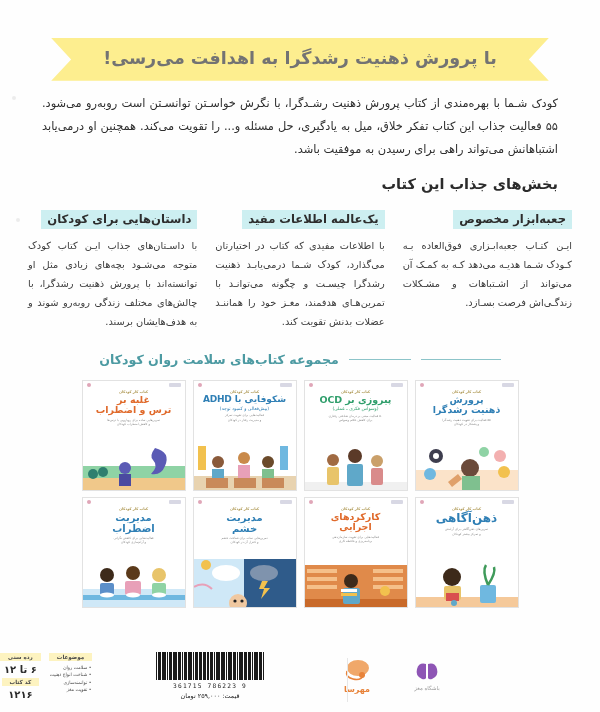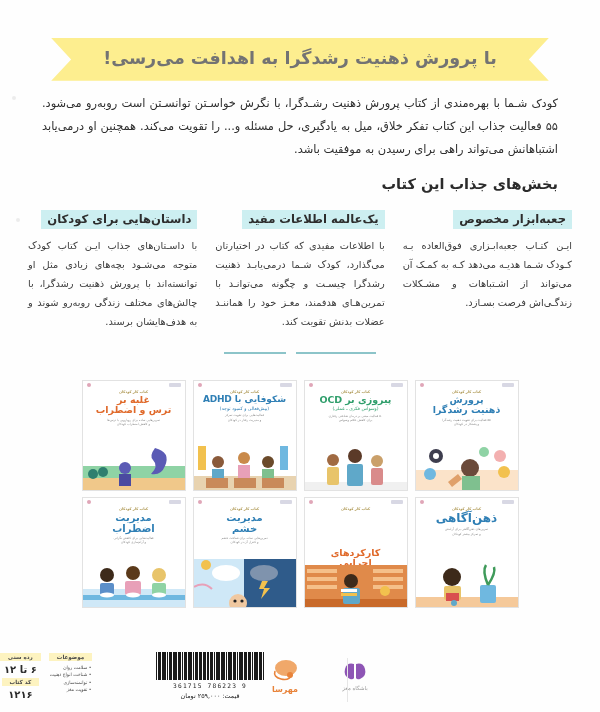--- a/index.html
+++ b/index.html
@@ -109,21 +109,21 @@
     background: #fdf3c0; font-size: 5.6px; color: #4a4a4a;
     padding: 1px 8px; font-weight: bold; white-space: nowrap;
   }
   .meta-val { font-size: 10px; color: #2b2b2b; font-weight: bold; }
   .subj-list { font-size: 4.6px; color: #4a4a4a; line-height: 1.65; text-align: right; }
   .foot-barcode { width: 120px; display: flex; flex-direction: column; align-items: center; gap: 2px; }
   .bars { display: flex; align-items: flex-end; height: 28px; gap: 0.6px; }
   .bars i { display: block; background: #1a1a1a; height: 100%; }
   .bc-digits { font-size: 6.2px; letter-spacing: 1.2px; color: #1a1a1a; font-family: "DejaVu Sans Mono", monospace; }
   .price { font-size: 6.4px; color: #222; margin-top: 1px; }
-  .foot-logos { flex: 1; display: flex; flex-direction: row-reverse; align-items: center; gap: 42px; }
+  .foot-logos { flex: 1; display: flex; flex-direction: row-reverse; align-items: center; justify-content: center; gap: 42px; }
   .logo { display: flex; flex-direction: column; align-items: center; gap: 2px; }
   .logo-cap { font-size: 5.4px; color: #9a9a9a; }
   .logo-cap.mehrsa { font-size: 8px; color: #e8833a; font-weight: bold; }
   .divider-v { position: absolute; bottom: 10px; right: 164px; width: 1px; height: 44px; background: #e6e6e6; }
   .spot { position: absolute; width: 4px; height: 4px; border-radius: 50%; background: #ececec; }
 </style>
 </head>
 <body>
 
 <div class="page">
@@ -152,20 +152,21 @@
     </div>
     <div class="col c1">
       <span class="col-head">داستان‌هایی برای کودکان</span>
       <div class="col-body">با داسـتان‌های جذاب ایـن کتاب کودک متوجه می‌شـود بچه‌های زیادی مثل او توانسته‌اند با پرورش ذهنیت رشدگرا، با چالش‌های مختلف زندگی روبه‌رو شوند و به هدف‌هایشان برسند.</div>
     </div>
   </div>
 
   <div class="collection">
     <div class="coll-line long"></div>
     <div class="coll-line"></div>
+    <div class="coll-text">مجموعه کتاب‌های سلامت روان کودکان</div>
   </div>
 
   <div class="grid" id="book-grid">
       <div class="grid-row">
         <div class="book">
           <div class="bk-top">
          <span class="bk-badge"></span>
          <span class="bk-dot"></span>
        </div>
        <div class="bk-series">کتاب کار کودکان</div>
@@ -267,21 +268,21 @@
       <path d="M74 26 q-6 -14 -2 -20 M74 26 q8 -12 6 -18" stroke="#3f9a5a" stroke-width="2.5" fill="none"></path>
       <circle cx="40" cy="44" r="3" fill="#5fa8c9"></circle>
           </svg>
         </div>
         <div class="book">
           <div class="bk-top">
          <span class="bk-badge"></span>
          <span class="bk-dot"></span>
        </div>
        <div class="bk-series">کتاب کار کودکان</div>
-       <div class="bk-title" style="color:#e06a2b; font-size:9.5px;margin-top:36px;">کارکردهای<br>اجرایی</div>
+       <div class="bk-title" style="color:#e06a2b; font-size:9.5px;">کارکردهای<br>اجرایی</div>
 
        <div class="bk-desc">فعالیت‌هایی برای تقویت سازمان‌دهی<br>برنامه‌ریزی و حافظه کاری</div>
        <svg class="bk-art" viewBox="0 0 104 48">
             <rect x="0" y="6" width="104" height="34" fill="#e08a4a"></rect>
       <rect x="4" y="10" width="30" height="4" fill="#f5c08a"></rect>
             <rect x="4" y="18" width="30" height="4" fill="#f5c08a"></rect>
       <rect x="4" y="26" width="30" height="4" fill="#f5c08a"></rect>
       <rect x="70" y="10" width="30" height="4" fill="#f5c08a"></rect>
             <rect x="70" y="18" width="30" height="4" fill="#f5c08a"></rect>
       <rect x="70" y="26" width="30" height="4" fill="#f5c08a"></rect>

